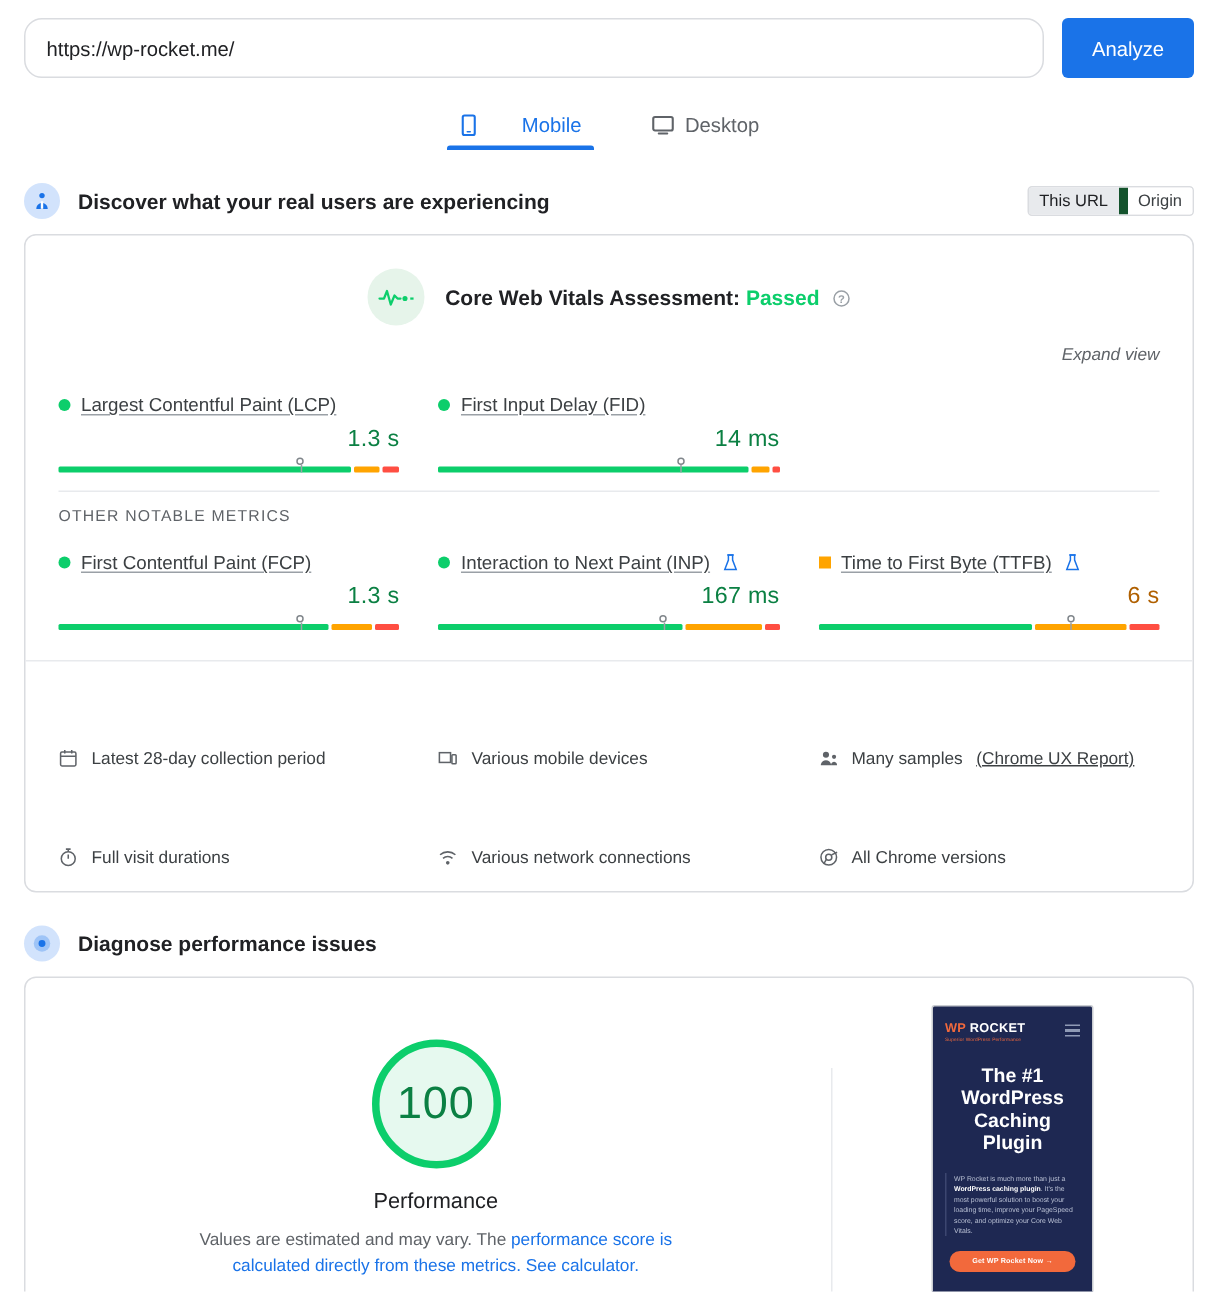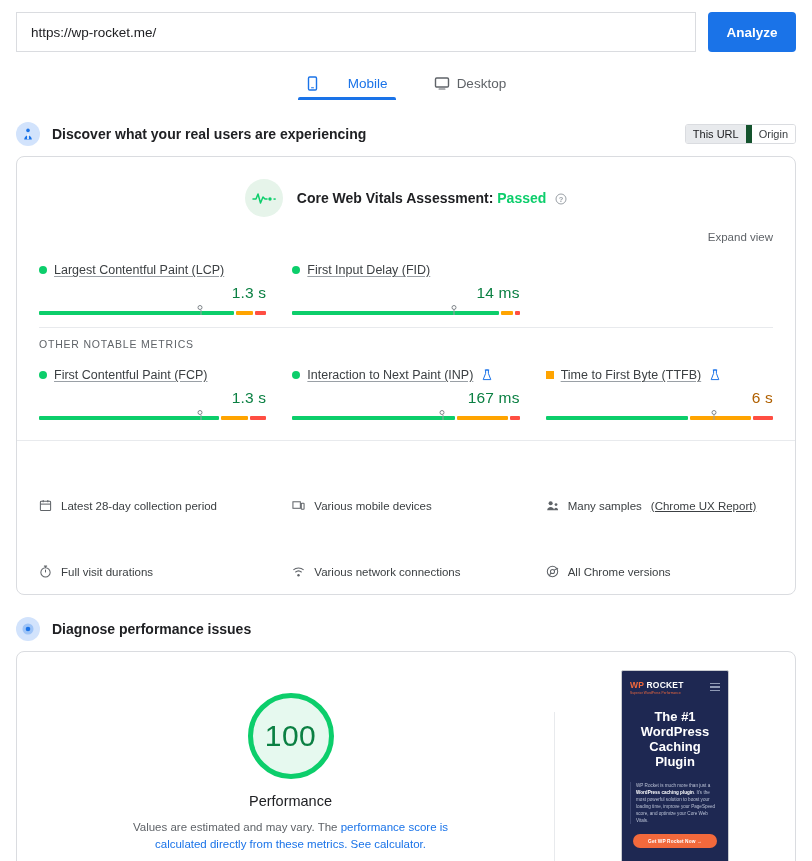--- a/index.html
+++ b/index.html
@@ -16,34 +16,34 @@
   
   .urlbar-row {
     display: flex; align-items: center;
     padding: 12px 16px 0 16px;
     gap: 12px;
   }
   .url-input {
     flex: 1;
     height: 40px;
     border: 1px solid #dadce0;
-    border-radius: 0;
+    border-radius: 12px;
     padding: 0 14px;
     font-size: 13.5px;
     color: #202124;
     font-family: "Liberation Sans", sans-serif;
     background: #fff;
     outline: none;
   }
   .analyze-btn {
     width: 88px; height: 40px;
     background: #1a73e8;
     color: #fff;
     border: none; border-radius: 4px;
-    font-size: 13.5px; font-weight: 700;
+    font-size: 13.5px; font-weight: 400;
     cursor: pointer;
     font-family: "Liberation Sans", sans-serif;
   }
 
   
   .tabs {
     display: flex; justify-content: center;
     gap: 26px;
     margin-top: 18px;
   }
@@ -101,21 +101,21 @@
   .cwv-circle {
     width: 38px; height: 38px; border-radius: 50%;
     background: #e6f4ea;
     display: flex; align-items: center; justify-content: center;
   }
   .cwv-text { font-size: 14px; font-weight: 700; color: #202124; }
   .cwv-pass { color: #0cce6b; font-weight: 700; }
   .q-ico { margin-left: 5px; vertical-align: -2px; }
 
   .expand-row { text-align: right; padding: 6px 22px 0 22px; }
-  .expand-link { font-size: 11.5px; color: #5f6368; cursor: pointer; }
+  .expand-link { font-size: 11.5px; color: #5f6368; cursor: pointer; font-style: italic; }
 
   
   .metrics {
     display: grid; grid-template-columns: 1fr 1fr 1fr;
     column-gap: 26px;
     padding: 12px 22px 10px 22px;
   }
   .metric { padding-top: 6px; }
   .m-title { display: flex; align-items: center; gap: 7px; }
   .dot-g { width: 8px; height: 8px; border-radius: 50%; background: #0cce6b; flex: none; }

